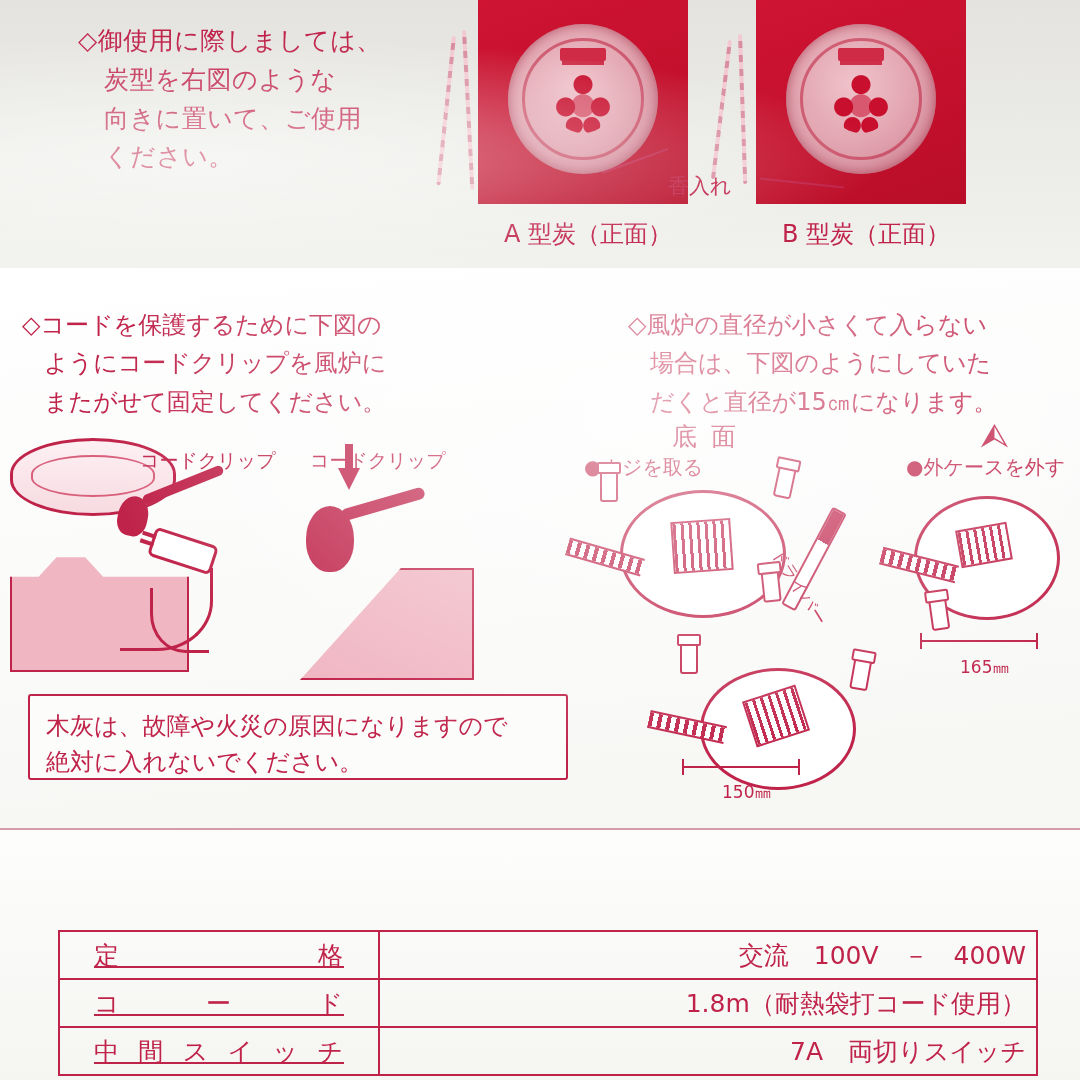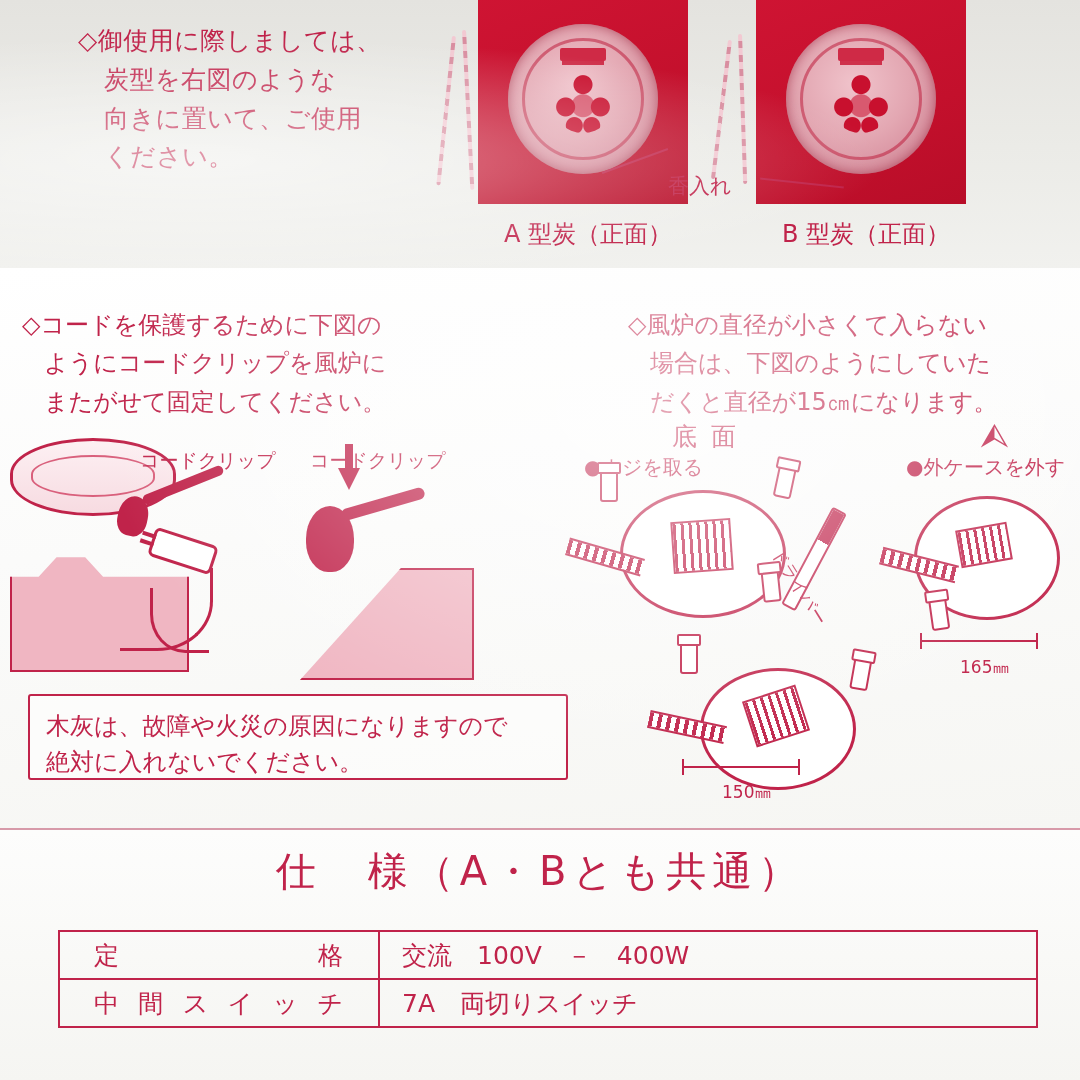--- a/index.html
+++ b/index.html
@@ -416,22 +416,23 @@
     padding: 6px 10px;
     height: 34px;
   }
   .spec-table td.k {
     width: 250px;
     text-align: justify;
     text-align-last: justify;
     padding-left: 34px;
     padding-right: 34px;
     letter-spacing: 1px;
-  }
-  .spec-table td.v { padding-left: 22px; }
+    text-decoration: underline;
+  }
+  .spec-table td.v { padding-left: 22px; text-align: right; }
 </style>
 </head>
 <body>
 
 <div class="page">
 
   <div class="sec1">
 
     <div class="note1 jp">
       <span class="ln">◇御使用に際しましては、</span>
@@ -535,26 +536,29 @@
     </div>
     <div class="lbl mm150 jp">150㎜</div>
 
     <div class="warnbox jp">
       <span class="ln">木灰は、故障や火災の原因になりますので</span>
       <span class="ln">絶対に入れないでください。</span>
     </div>
   </div>
 
   <div class="sec3">
-    <div class="spec-title jp">仕　様（A・Bとも共通）</div>
     <table class="spec-table jp">
       <tbody>
         <tr>
           <td class="k">定格</td>
           <td class="v">交流　100V　－　400W</td>
+        </tr>
+        <tr>
+          <td class="k">コード</td>
+          <td class="v">1.8m（耐熱袋打コード使用）</td>
         </tr>
         <tr>
           <td class="k">中間スイッチ</td>
           <td class="v">7A　両切りスイッチ</td>
         </tr>
       </tbody>
     </table>
   </div>
 
 </div>

